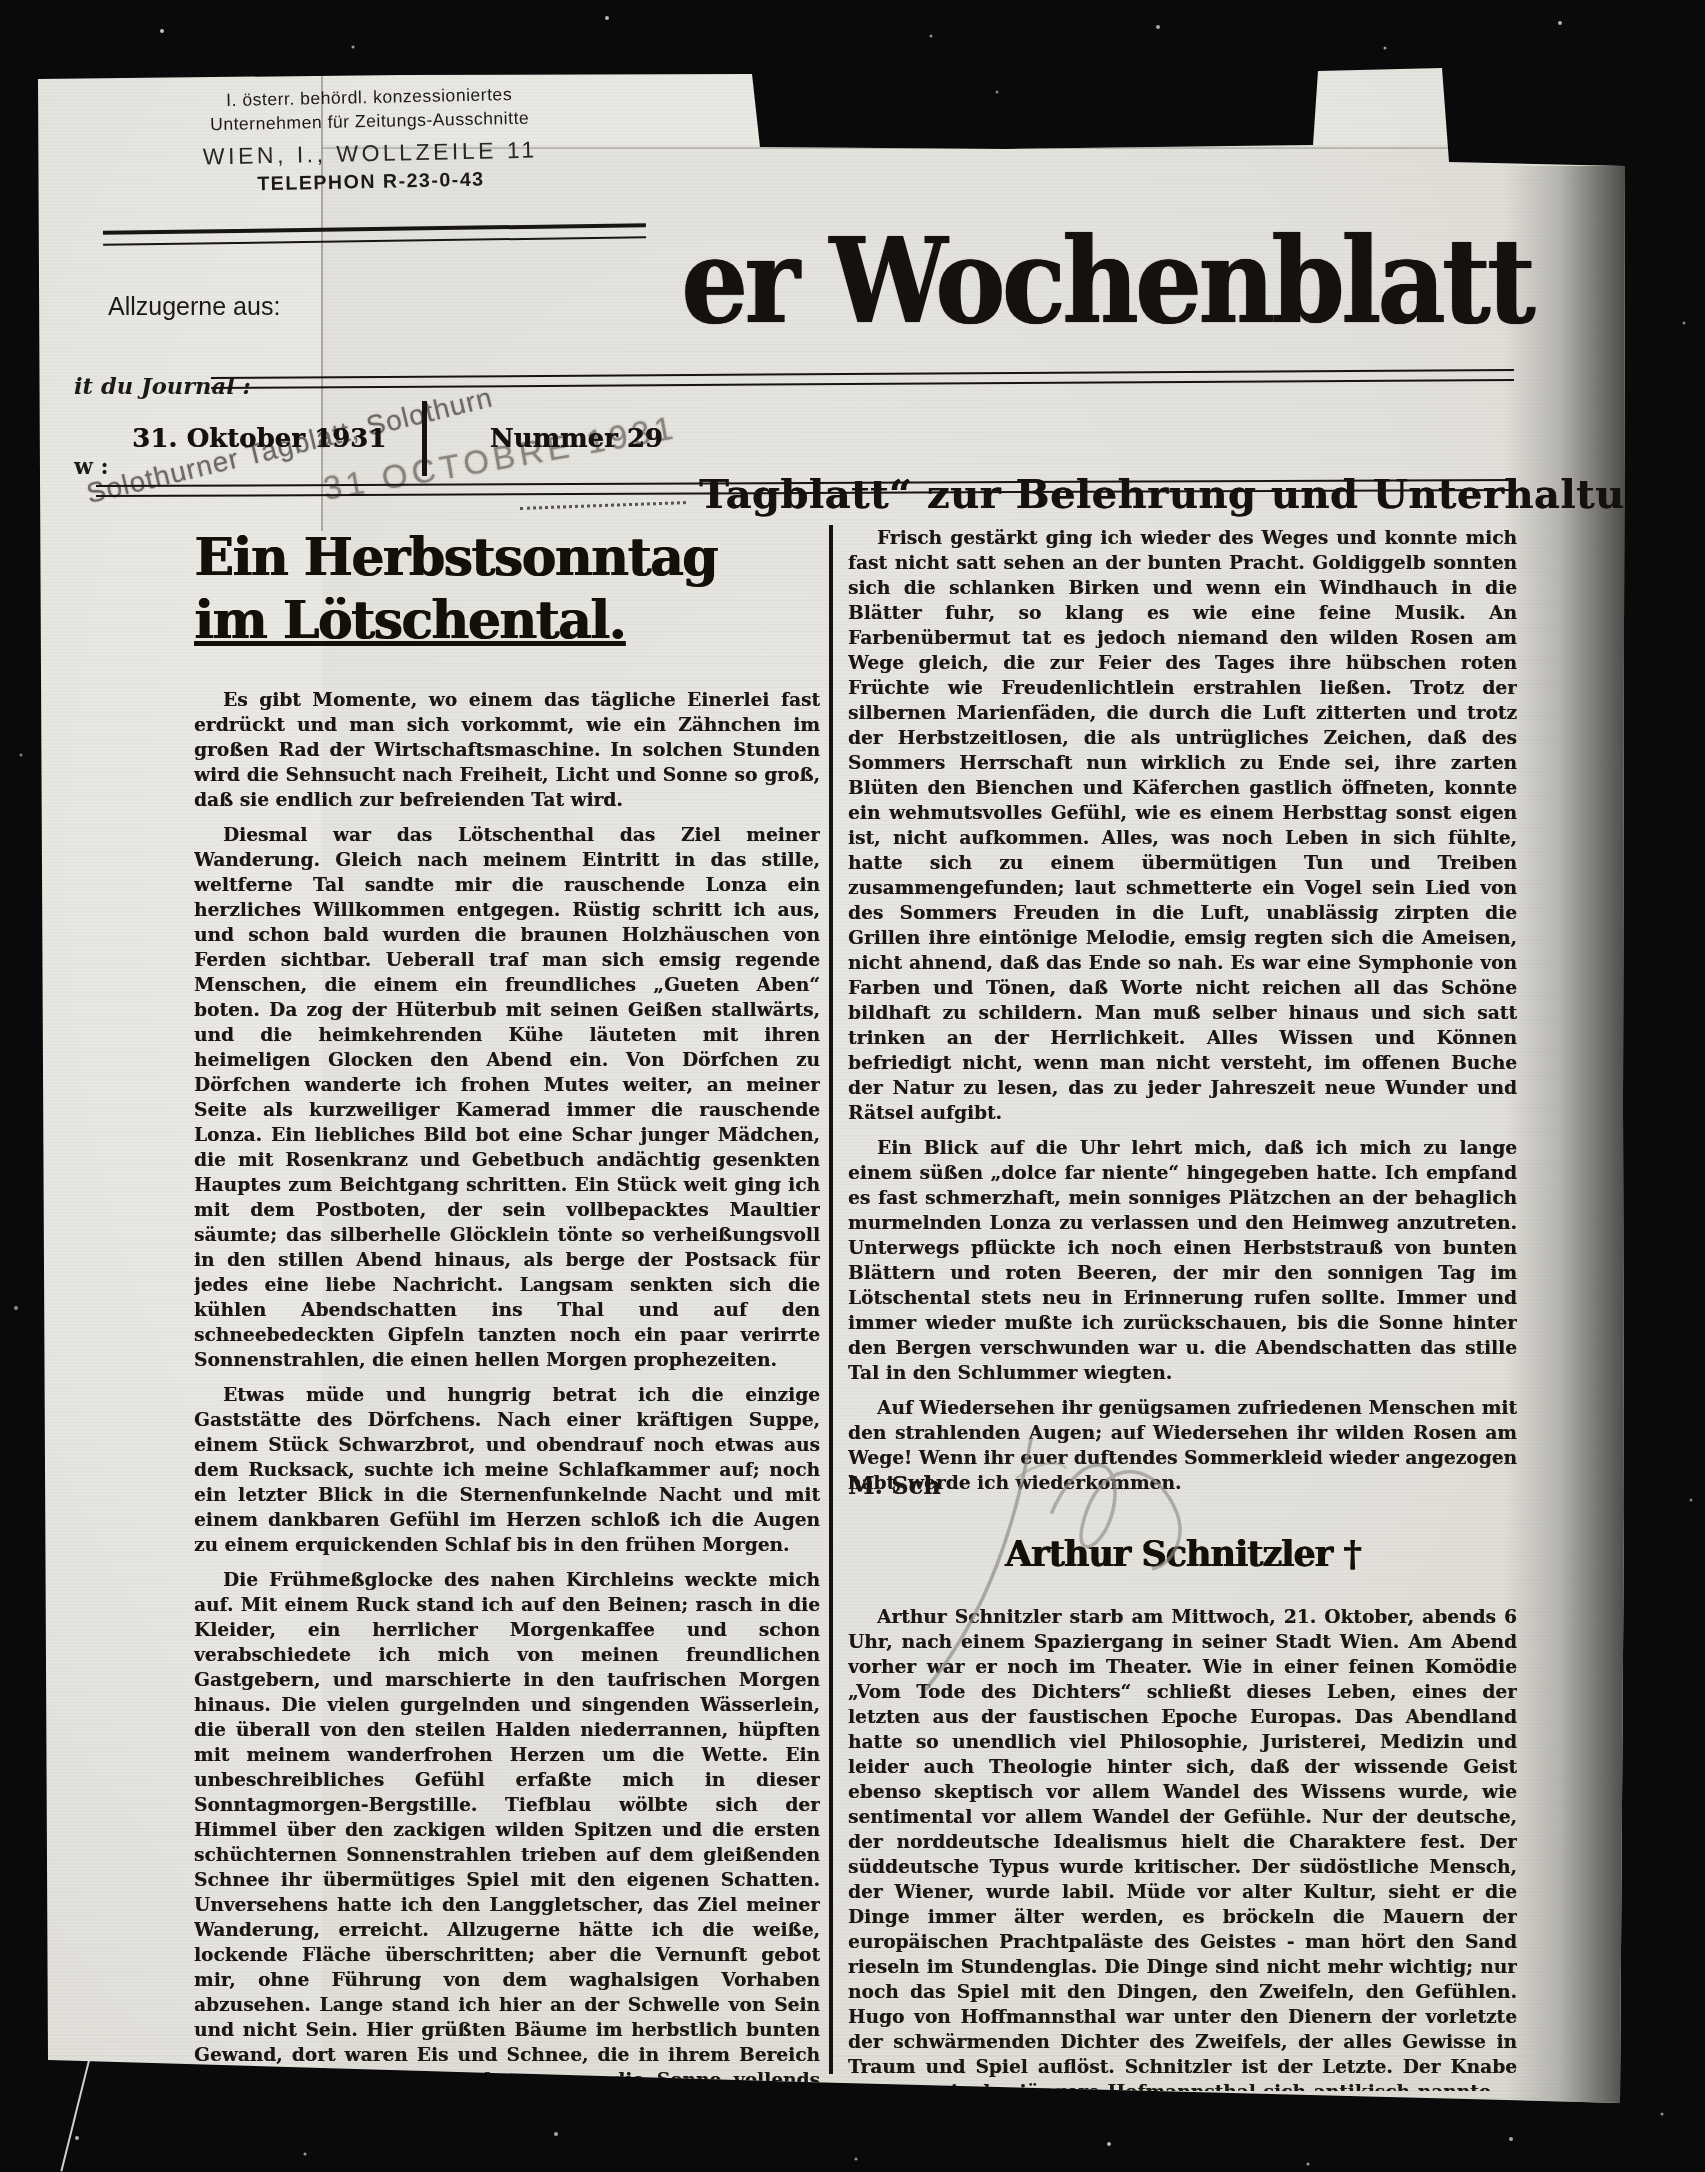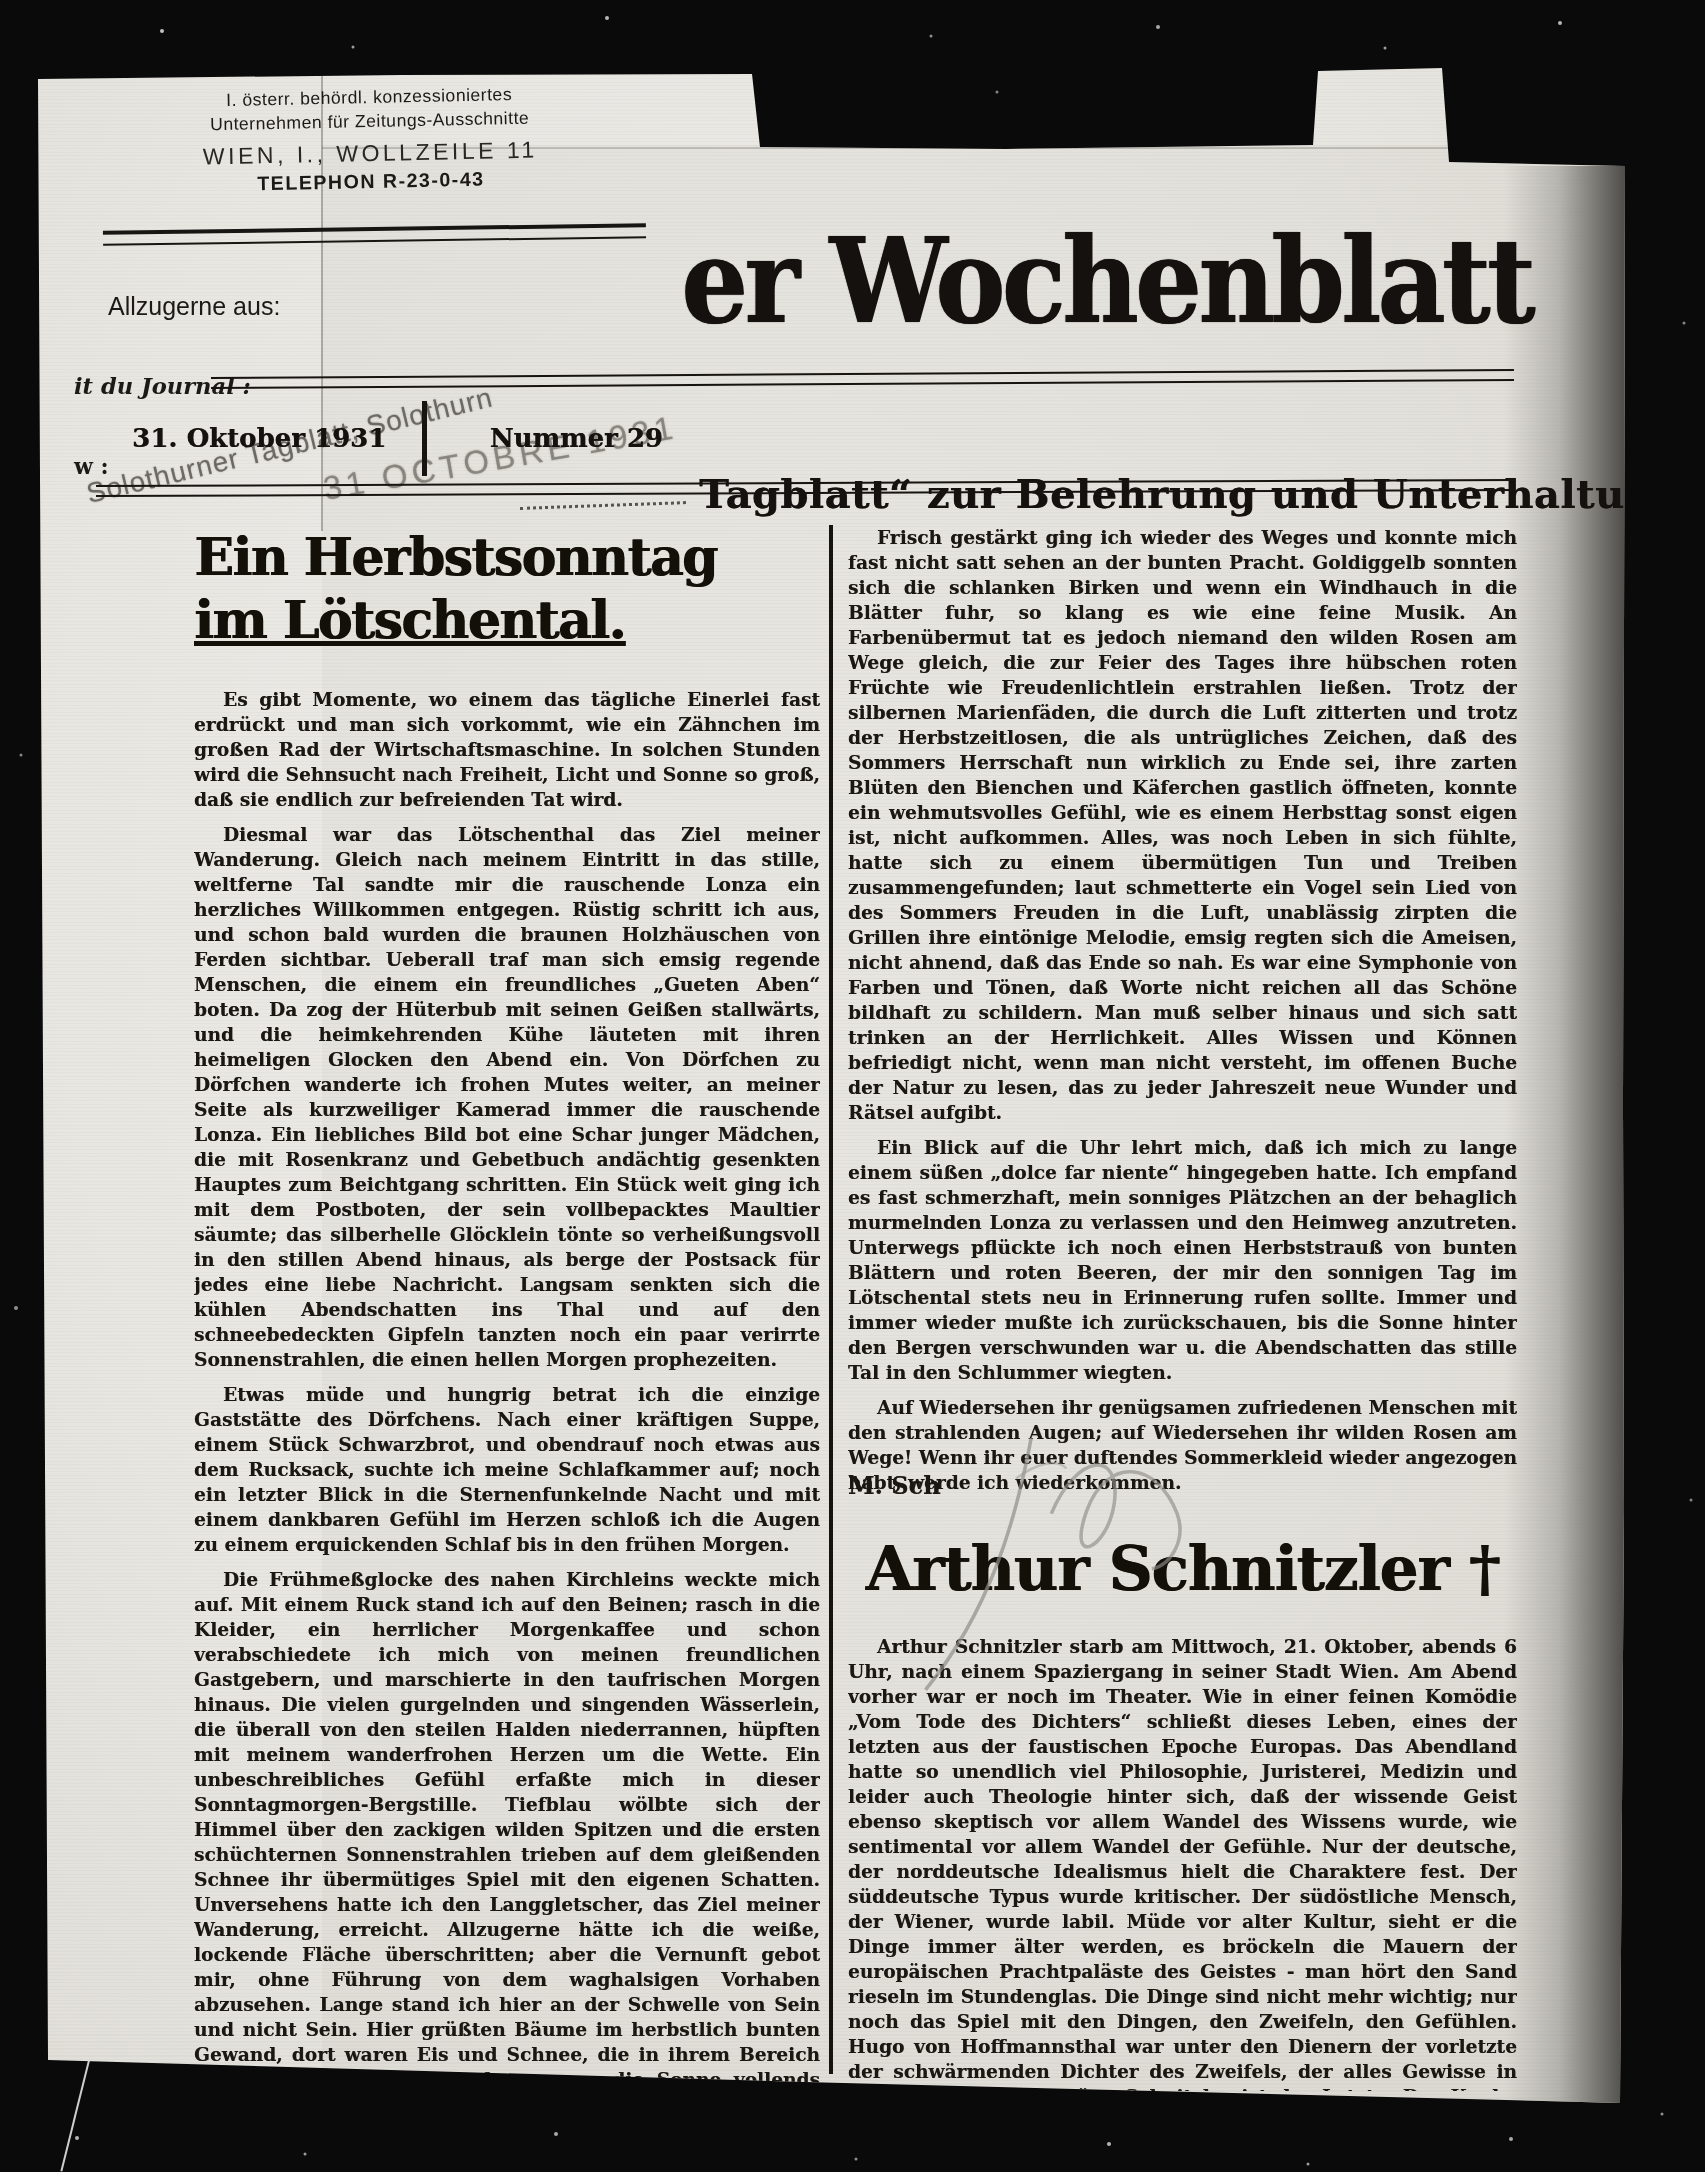--- a/index.html
+++ b/index.html
@@ -94,21 +94,21 @@
   .col-left{left:0;width:626px;}
   .col-right{left:654px;width:669px;}
   .headline1-l1,.headline1-l2{font-family:"DejaVu Serif", serif;font-weight:bold;
     font-size:52px;line-height:1.22;letter-spacing:-1.5px;color:#121008;
     text-shadow:1px 0 0 #121008;}
   .headline1-l2{text-align:left;padding-right:55px;text-decoration:underline;}
   .headline1-wrap{margin-bottom:35px;}
   .body-text p{font-size:18.6px;line-height:25px;text-align:justify;text-indent:29px;
     margin:0 0 10px 0;font-weight:bold;color:#1a1611;
     text-shadow:0.3px 0.3px 0.4px rgba(26,22,17,.55);hyphens:none;}
-  .headline2{font-family:"DejaVu Serif", serif;font-weight:bold;font-size:61px;
+  .headline2{font-family:"DejaVu Serif", serif;font-weight:bold;font-size:35px;
     letter-spacing:-1px;text-align:center;color:#121008;margin:33px 0 30px 0;
     text-shadow:1px 0 0 #121008;}
   .signature{text-align:left;font-size:24px;font-weight:bold;margin-top:-34px;
     padding-right:4px;margin-bottom:10px;color:#1a1611;text-shadow:0.3px 0.3px 0.4px rgba(26,22,17,.55);}
   
   .pencil{position:absolute;left:850px;top:1418px;width:463px;height:292px;pointer-events:none;}
 </style>
 </head>
 <body>
 

